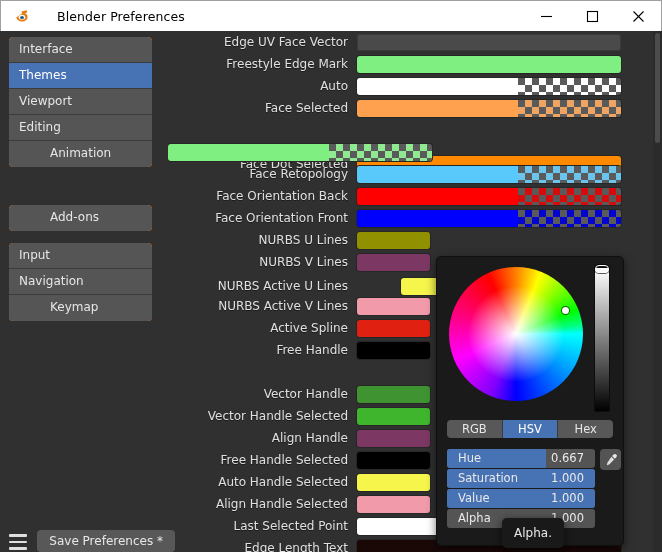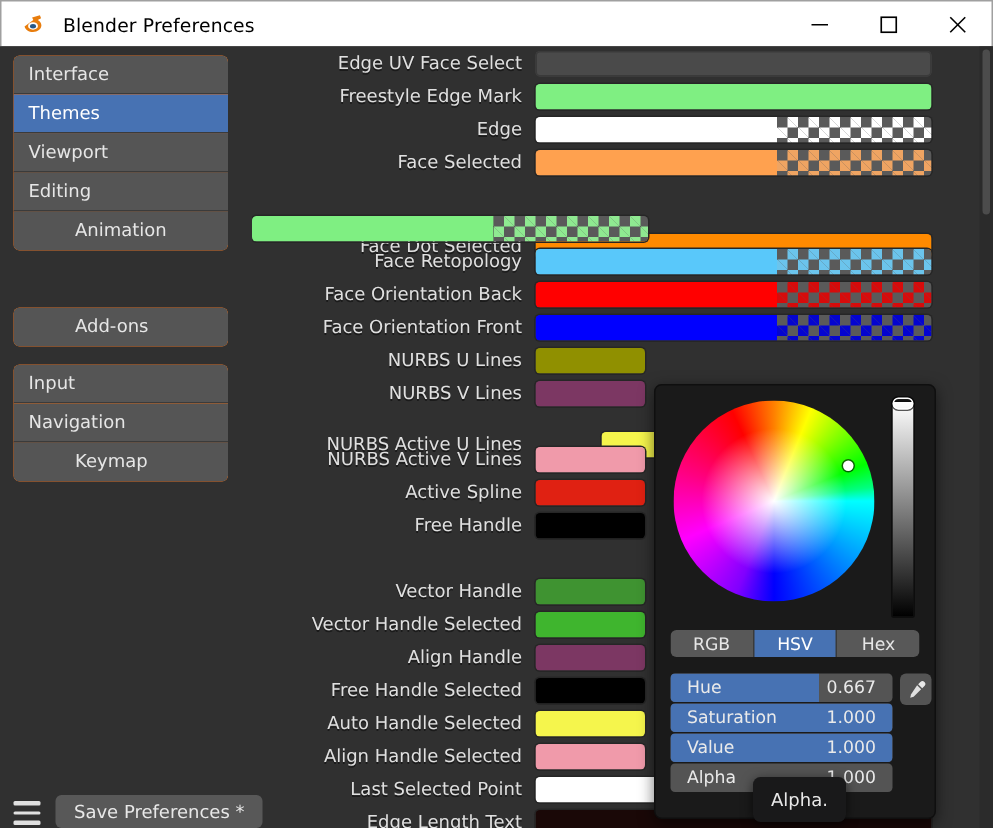--- a/index.html
+++ b/index.html
@@ -13,21 +13,21 @@
 
   
   .titlebar {
     position: absolute; left: 0; top: 0; width: 662px; height: 31px;
     background: #ffffff;
     border: 1px solid #a0a0a0; border-bottom: none;
     display: flex; align-items: center;
   }
   .tb-logo { width: 18px; height: 18px; margin-left: 11px; flex: 0 0 auto; position: relative; }
   .tb-title {
-    margin-left: 12px; font-size: 12.5px; color: #000; letter-spacing: .1px;
+    margin-left: 27px; font-size: 12.5px; color: #000; letter-spacing: .1px;
     font-family: "DejaVu Sans", sans-serif; white-space: nowrap;
   }
   .tb-spacer { flex: 1 1 auto; }
   .tb-btn {
     width: 46px; height: 30px; display: flex; align-items: center; justify-content: center;
     color: #000;
   }
   .tb-btn svg { display: block; }
 
   
@@ -226,31 +226,31 @@
         </div>
         <div class="nav-group" style="top: 212px;">
           <div class="nav-item first">Input</div>
           <div class="nav-item">Navigation</div>
           <div class="nav-item last">Keymap</div>
         </div>
       </div>
 
     <div class="pane">
         <div class="row" style="top: 0px;">
-          <div class="row-label">Edge UV Face Select</div>
+          <div class="row-label">Edge UV Face Vector</div>
           <div class="swatch sw-empty" style="width: 264px;"></div>
         </div>
         <div class="row" style="top: 22px;">
           <div class="row-label">Freestyle Edge Mark</div>
           <div class="swatch" style="width: 264px;">
             <div class="sw-solid" style="width: 100%; background: rgb(127, 239, 130);"></div>
           </div>
         </div>
         <div class="row" style="top: 44px;">
-          <div class="row-label">Edge</div>
+          <div class="row-label">Auto</div>
           <div class="swatch" style="width: 264px;">
             <div class="sw-solid" style="width: 61%; background: rgb(255, 255, 255);"></div>
             <div class="sw-alpha" style="width: 39%; background: linear-gradient(45deg, rgb(255, 255, 255) 25%, transparent 25%, transparent 75%, rgb(255, 255, 255) 75%) 0px 0px / 14px 14px, linear-gradient(45deg, rgb(255, 255, 255) 25%, transparent 25%, transparent 75%, rgb(255, 255, 255) 75%) 7px 7px / 14px 14px, linear-gradient(rgb(90, 90, 90), rgb(90, 90, 90)) 0px 0px / 100% 100%; opacity: 1; filter: saturate(0.8);"></div>
           </div>
         </div>
         <div class="row" style="top: 66px;">
           <div class="row-label">Face Selected</div>
           <div class="swatch" style="width: 264px;">
             <div class="sw-solid" style="width: 61%; background: rgb(255, 161, 79);"></div>
             <div class="sw-alpha" style="width: 39%; background: linear-gradient(45deg, rgb(255, 161, 79) 25%, transparent 25%, transparent 75%, rgb(255, 161, 79) 75%) 0px 0px / 14px 14px, linear-gradient(45deg, rgb(255, 161, 79) 25%, transparent 25%, transparent 75%, rgb(255, 161, 79) 75%) 7px 7px / 14px 14px, linear-gradient(rgb(90, 90, 90), rgb(90, 90, 90)) 0px 0px / 100% 100%; opacity: 1; filter: saturate(0.8);"></div>
@@ -294,21 +294,21 @@
           <div class="swatch" style="width: 73px;">
             <div class="sw-solid" style="width: 100%; background: rgb(144, 144, 0);"></div>
           </div>
         </div>
         <div class="row" style="top: 220px;">
           <div class="row-label">NURBS V Lines</div>
           <div class="swatch" style="width: 73px;">
             <div class="sw-solid" style="width: 100%; background: rgb(124, 55, 99);"></div>
           </div>
         </div>
-        <div class="row" style="top: 254px; gap: 44px;">
+        <div class="row" style="top: 244px; gap: 44px;">
           <div class="row-label">NURBS Active U Lines</div>
           <div class="swatch" style="width: 73px;">
             <div class="sw-solid" style="width: 100%; background: rgb(245, 245, 76);"></div>
           </div>
         </div>
         <div class="row" style="top: 264px;">
           <div class="row-label">NURBS Active V Lines</div>
           <div class="swatch" style="width: 73px;">
             <div class="sw-solid" style="width: 100%; background: rgb(240, 154, 170);"></div>
           </div>

